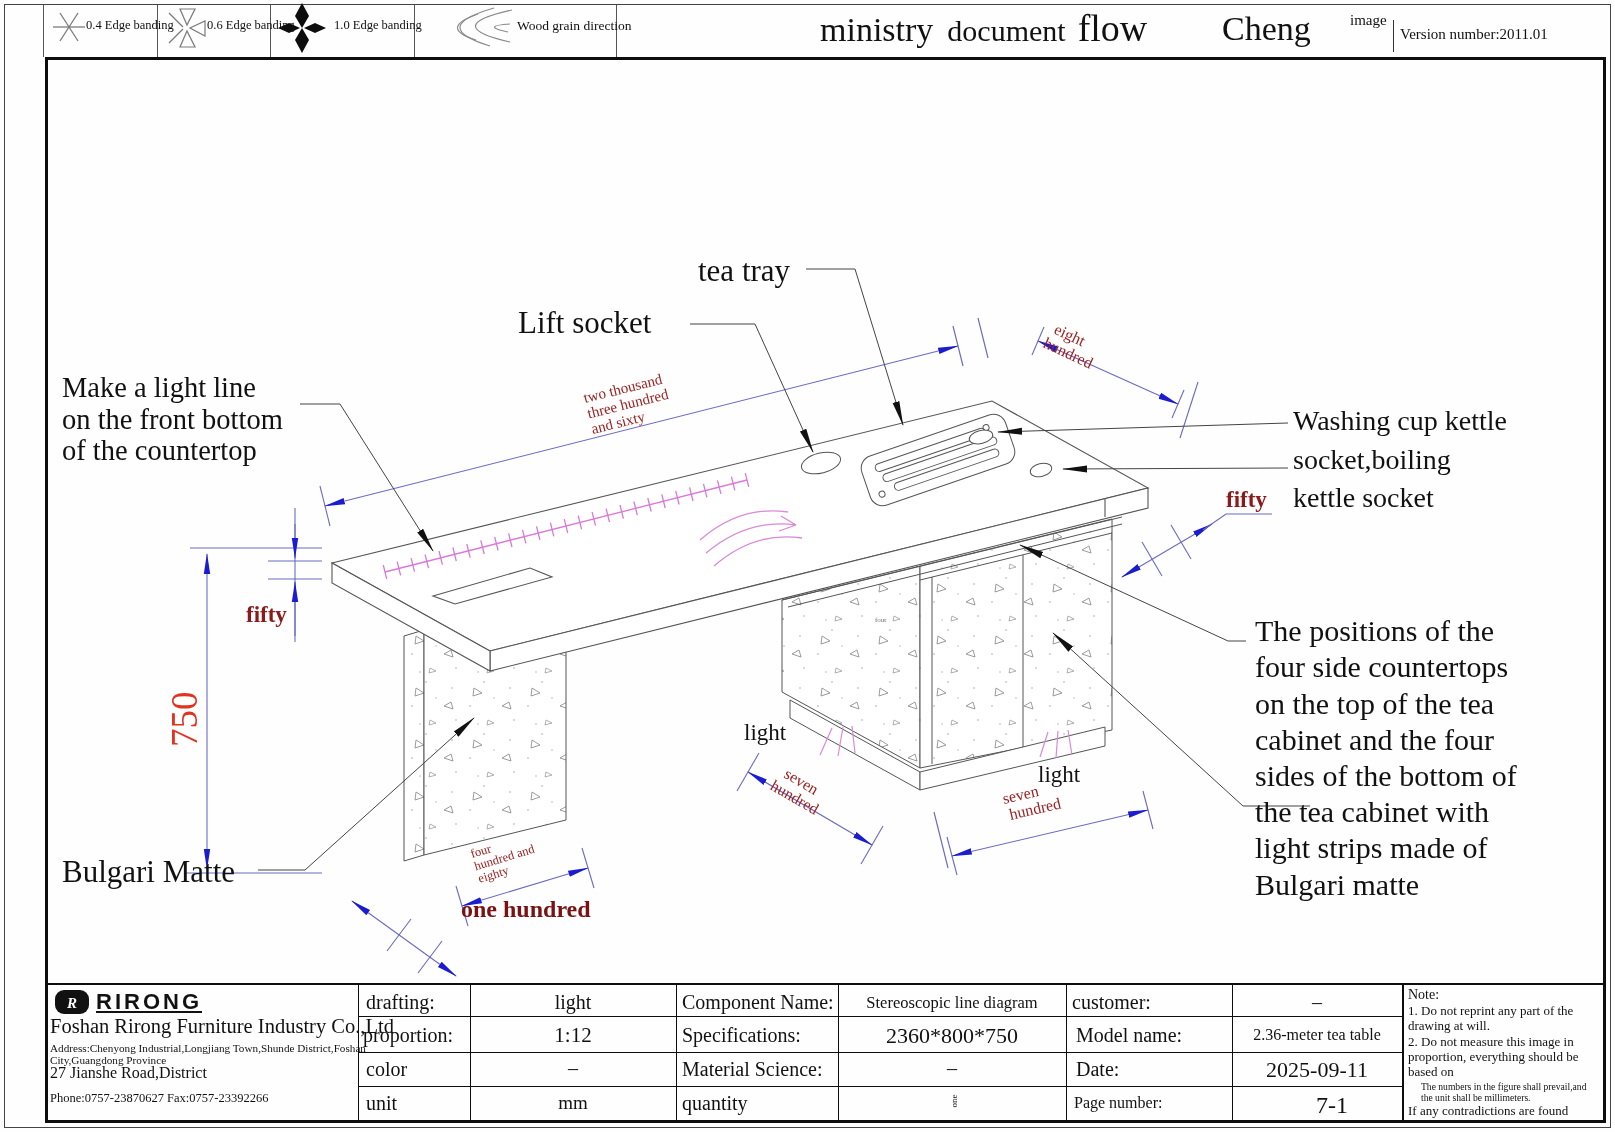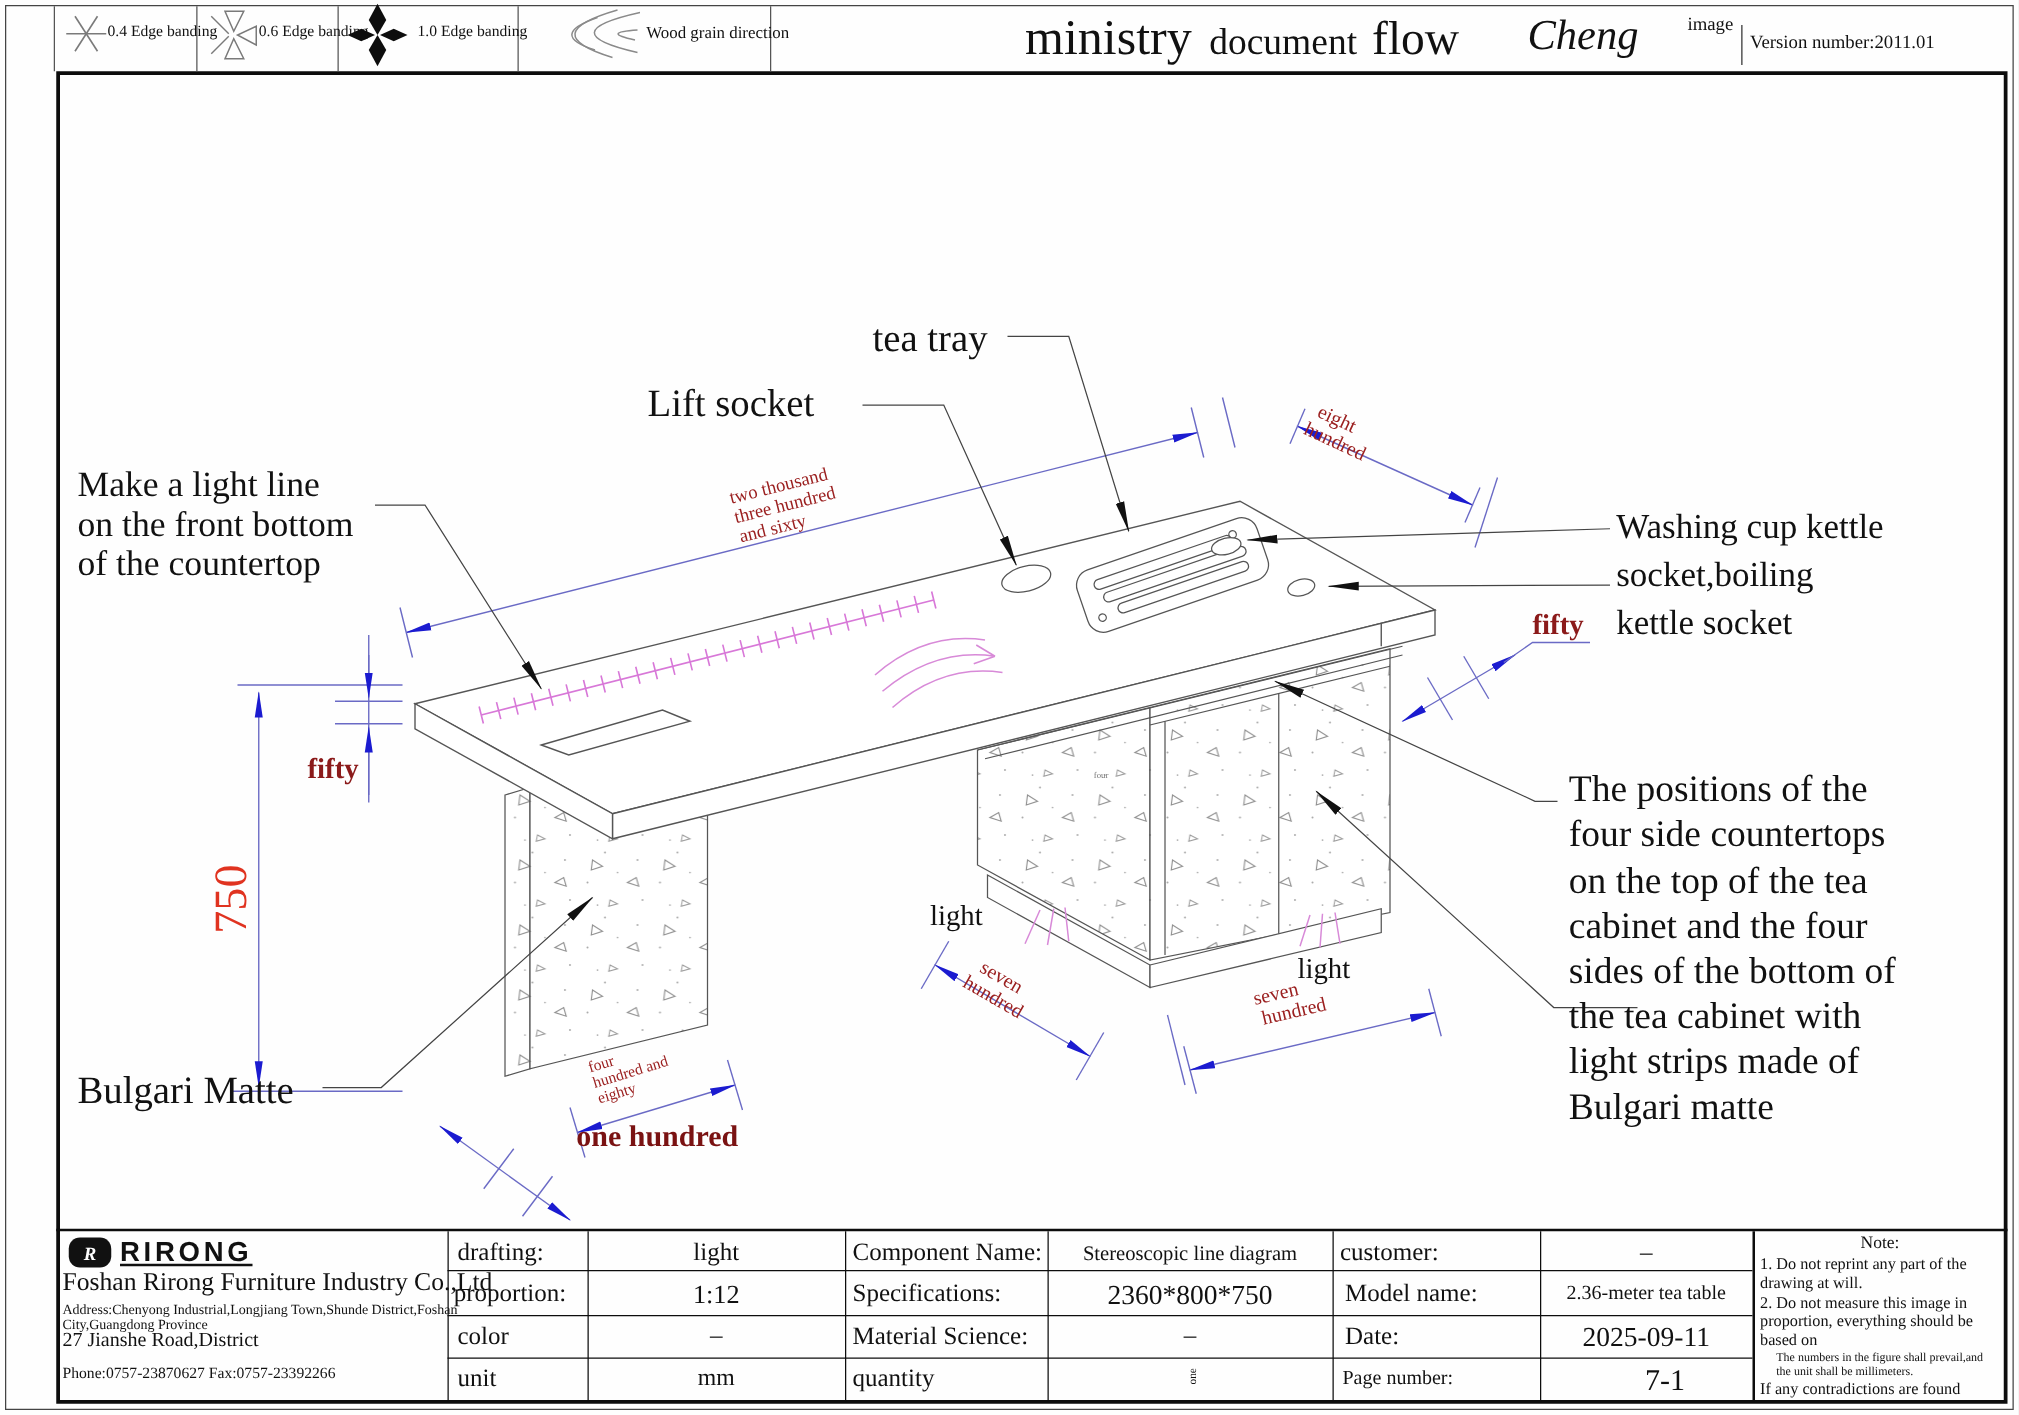--- a/index.html
+++ b/index.html
@@ -4,35 +4,35 @@
 <style>
   html,body{margin:0;padding:0;background:#e8e8e8;}
   .page{position:relative;width:1615px;height:1132px;background:#fefefe;overflow:hidden;
         font-family:"Liberation Serif",serif;color:#111;}
   .abs{position:absolute;}
   .outer-border{left:4px;top:4px;width:1605px;height:1122px;border:1px solid #444;}
   .main-frame{left:45px;top:57px;width:1555px;height:1060px;border:3px solid #0d0d0d;}
   .vl{width:1px;background:#555;top:5px;height:52px;}
   .legend-label{top:18px;font-size:12.5px;white-space:nowrap;}
   .title-wrap{top:6px;left:820px;white-space:nowrap;}
-  .t1{font-size:40px;} .t2{font-size:30px;margin-left:10px;} .t3{font-size:38px;margin-left:8px;}
-  .cheng{left:1222px;top:10px;font-size:34px;font-style:italic;}
+  .t1{font-size:34px;} .t2{font-size:30px;margin-left:10px;} .t3{font-size:38px;margin-left:8px;}
+  .cheng{left:1222px;top:10px;font-size:34px;}
   .imglbl{left:1350px;top:12px;font-size:15px;}
   .verlbl{left:1400px;top:26px;font-size:15px;}
   .vdiv-small{left:1393px;top:20px;width:1px;height:32px;background:#333;}
   svg text{font-family:"Liberation Serif",serif;}
   .tb-line{background:#0d0d0d;}
   .tb-label{font-size:20px;white-space:nowrap;}
   .tb-val{text-align:center;white-space:nowrap;}
   .company{left:50px;top:986px;width:305px;}
   .logo-row{position:absolute;left:4px;top:3px;display:flex;align-items:center;gap:6px;}
   .logo-text{font-family:"Liberation Sans",sans-serif;font-weight:bold;font-size:22px;letter-spacing:3px;text-decoration:underline;}
   .note-panel{left:1408px;top:986px;width:192px;height:133px;overflow:hidden;}
   .note-panel p{margin:1px 0;line-height:1.15;}
-  .n-head{font-size:14px;margin:0 0 1px 0;text-align:center;}
+  .n-head{font-size:14px;margin:0 0 1px 0;}
   .n-s{font-size:13px;}
   .n-m{font-size:11.6px;margin-left:9px !important;}
   .n-m2{font-size:9.6px;margin-left:13px !important;}
 </style>
 </head>
 <body>
 
 <div class="page">
 
   <div class="abs outer-border"></div>

